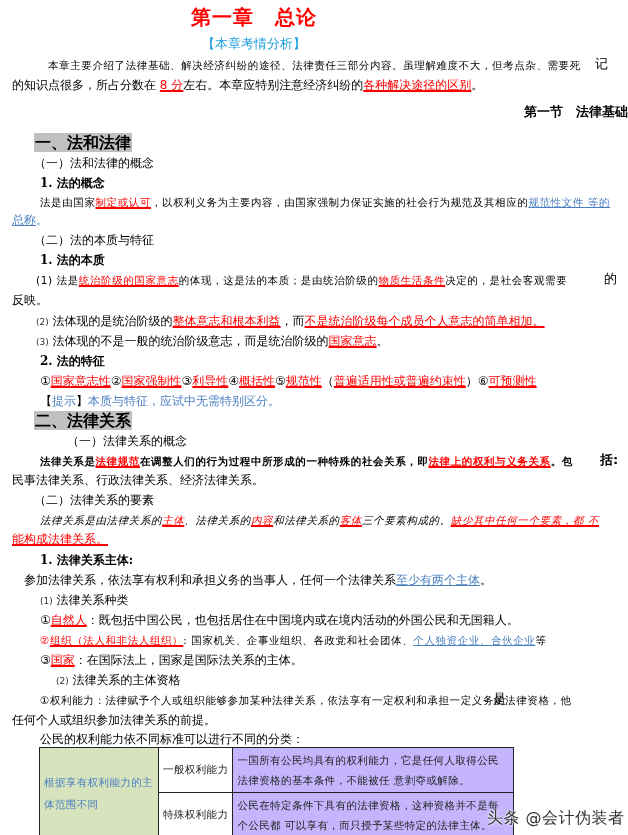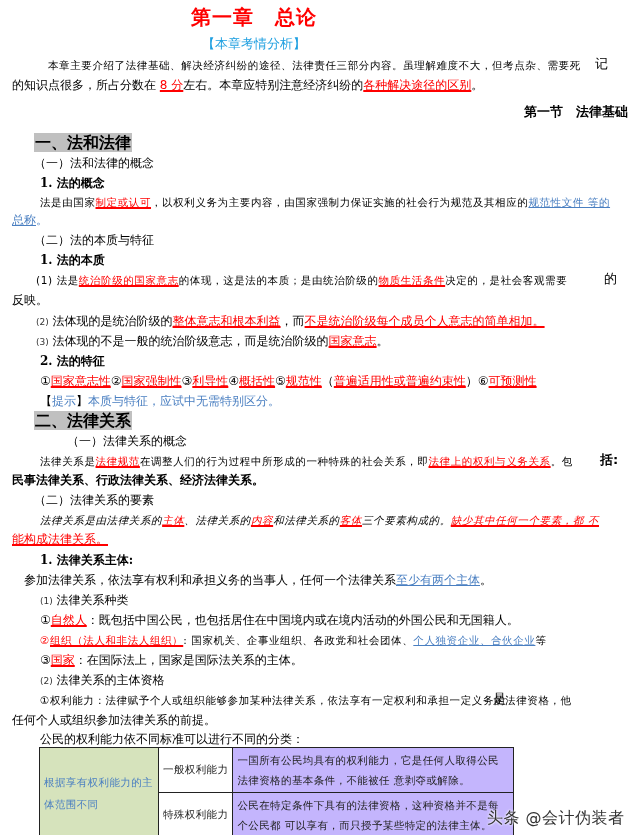--- a/index.html
+++ b/index.html
@@ -77,25 +77,25 @@
 <div class="line h3" style="left:40px; top:353px;">2.  法的特征</div>
 <div class="line" style="left:40px; top:373px;">
   <span>①</span><span class="red-u">国家意志性</span><span>②</span><span class="red-u">国家强制性</span><span>③</span><span class="red-u">利导性</span><span>④</span><span class="red-u">概括性</span><span>⑤</span><span class="red-u">规范性</span><span>（</span><span class="red-u">普遍适用性或普遍约束性</span><span>）</span><span>⑥</span><span class="red-u">可预测性</span>
 </div>
 <div class="line" style="left:40px; top:393px;">
   <span>【</span><span class="blue">提示</span><span>】</span><span class="blue">本质与特征，应试中无需特别区分。</span>
 </div>
 
 <div class="line" style="left:34px; top:411px;"><span class="h1">二、法律关系</span></div>
 <div class="line" style="left:34px; top:433px;margin-left:33px;">（一）法律关系的概念</div>
-<div class="line t-small" style="left:40px; top:453px;">
+<div class="line t-small" style="left:40px; top:453px;font-weight:bold;">
   <span>法律关系是</span><span class="red-u">法律规范</span><span>在调整人们的行为过程中所形成的一种特殊的社会关系，即</span><span class="red-u">法律上的权利与义务关系</span><span>。包</span>
 </div>
 <div class="line" style="left:600px; top:452px; font-size:13px; font-weight:bold;">括:</div>
-<div class="line" style="left:12px; top:472px;font-weight:bold;">民事法律关系、行政法律关系、经济法律关系。</div>
+<div class="line" style="left:12px; top:472px;">民事法律关系、行政法律关系、经济法律关系。</div>
 
 <div class="line" style="left:34px; top:492px;">（二）法律关系的要素</div>
 <div class="line t-small" style="left:40px; top:512px;font-style:italic;">
   <span>法律关系是由法律关系的</span><span class="red-u">主体</span><span>、法律关系的</span><span class="red-u">内容</span><span>和法律关系的</span><span class="red-u">客体</span><span>三个要素构成的。</span><span class="red-u">缺少其中任何一个要素，都 不</span>
 </div>
 <div class="line" style="left:12px; top:531px;"><span class="red-u">能构成法律关系。</span></div>
 
 <div class="line h3" style="left:40px; top:552px;">1. 法律关系主体:</div>
 <div class="line" style="left:24px; top:572px;">
   <span>参加法律关系，依法享有权利和承担义务的当事人，任何一个法律关系</span><span class="blue-u">至少有两个主体</span><span>。</span>
@@ -105,21 +105,21 @@
 </div>
 <div class="line" style="left:40px; top:612px;">
   <span>①</span><span class="red-u">自然人</span><span>：既包括中国公民，也包括居住在中国境内或在境内活动的外国公民和无国籍人。</span>
 </div>
 <div class="line t-small" style="left:40px; top:632px;">
   <span class="red">②</span><span class="red-u">组织（法人和非法人组织）</span><span>: 国家机关、企事业组织、各政党和社会团体、</span><span class="blue-u">个人独资企业、合伙企业</span><span>等</span>
 </div>
 <div class="line" style="left:40px; top:652px;">
   <span>③</span><span class="red-u">国家</span><span>：在国际法上，国家是国际法关系的主体。</span>
 </div>
-<div class="line" style="left:40px; top:672px;">
+<div class="line" style="left:56px; top:672px;">
   <span class="num">(2)</span><span> 法律关系的主体资格</span>
 </div>
 <div class="line t-small" style="left:40px; top:692px;">①权利能力：法律赋予个人或组织能够参加某种法律关系，依法享有一定权利和承担一定义务的法律资格，他</div>
 <div class="line" style="left:493px; top:691px; font-size:13px;">是</div>
 <div class="line" style="left:12px; top:712px;text-align:center;">任何个人或组织参加法律关系的前提。</div>
 <div class="line" style="left:40px; top:731px;">公民的权利能力依不同标准可以进行不同的分类：</div>
 
 <table class="rights">
   <tbody>
       <tr>

